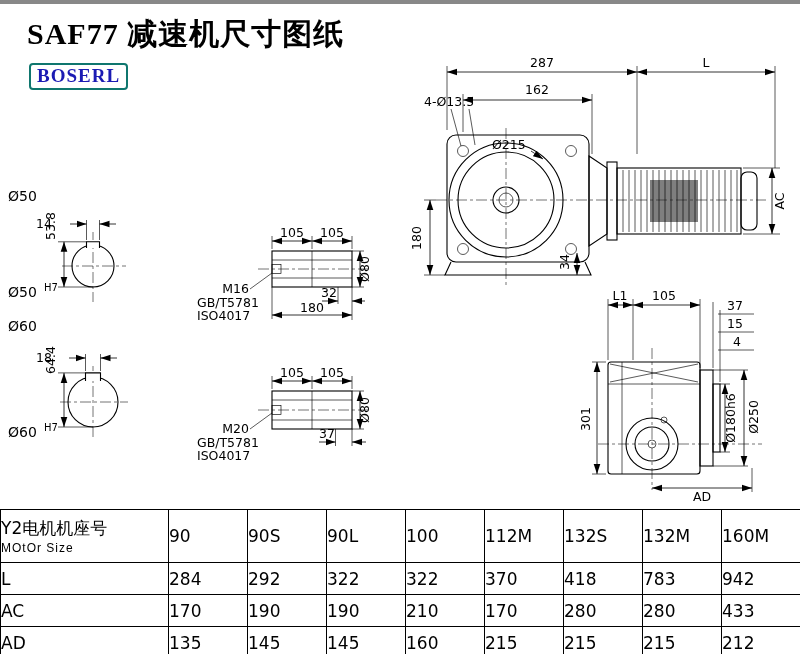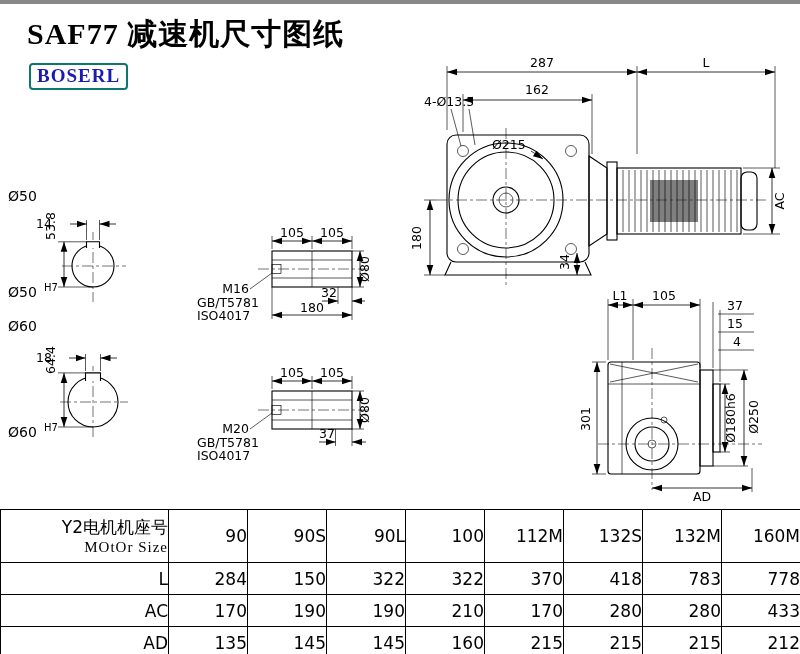--- a/index.html
+++ b/index.html
@@ -14,24 +14,24 @@
   .drawing{position:absolute;left:0;top:0}
   svg .s{stroke:#000;stroke-width:1.1;fill:none}
   svg .t{stroke:#000;stroke-width:.65;fill:none}
   svg .cl{stroke:#000;stroke-width:.55;fill:none;stroke-dasharray:11 3 3 3}
   svg .dim{stroke:#000;stroke-width:.8;fill:none}
   svg text{font-family:"DejaVu Sans",sans-serif;font-size:12.5px;fill:#000}
   svg text.big{font-size:14px}
   svg text.sup{font-size:10px}
   .size-table{position:absolute;left:0;top:505px;width:800px;height:149px;
               border-collapse:collapse;table-layout:fixed;font-size:17px}
-  .size-table th,.size-table td{border:1px solid #000;text-align:right;vertical-align:middle;
+  .size-table th,.size-table td{border:1px solid #000;text-align:left;vertical-align:middle;
               font-weight:normal;padding:0;color:#000}
   .hdr-cn{font-size:17px;line-height:1.4}
-  .hdr-en{font-family:Liberation Serif, serif;font-size:15px;letter-spacing:1px}
+  .hdr-en{font-family:Liberation Sans, sans-serif;font-size:12px;letter-spacing:1px}
 </style>
 </head>
 <body>
 
 <div class="page">
 
   <h1 class="title">SAF77 减速机尺寸图纸</h1>
   <div class="logo">BOSERL</div>
 
   <svg class="drawing" width="800" height="505" viewBox="0 0 800 505">
@@ -236,27 +236,27 @@
       <th>90L</th>
       <th>100</th>
       <th>112M</th>
       <th>132S</th>
       <th>132M</th>
       <th>160M</th>
     </tr>
     <tr style="height:32px">
       <th>L</th>
       <td>284</td>
-      <td>150</td>
+      <td>292</td>
       <td>322</td>
       <td>322</td>
       <td>370</td>
       <td>418</td>
       <td>783</td>
-      <td>778</td>
+      <td>942</td>
     </tr>
     <tr style="height:32px">
       <th>AC</th>
       <td>170</td>
       <td>190</td>
       <td>190</td>
       <td>210</td>
       <td>170</td>
       <td>280</td>
       <td>280</td>

